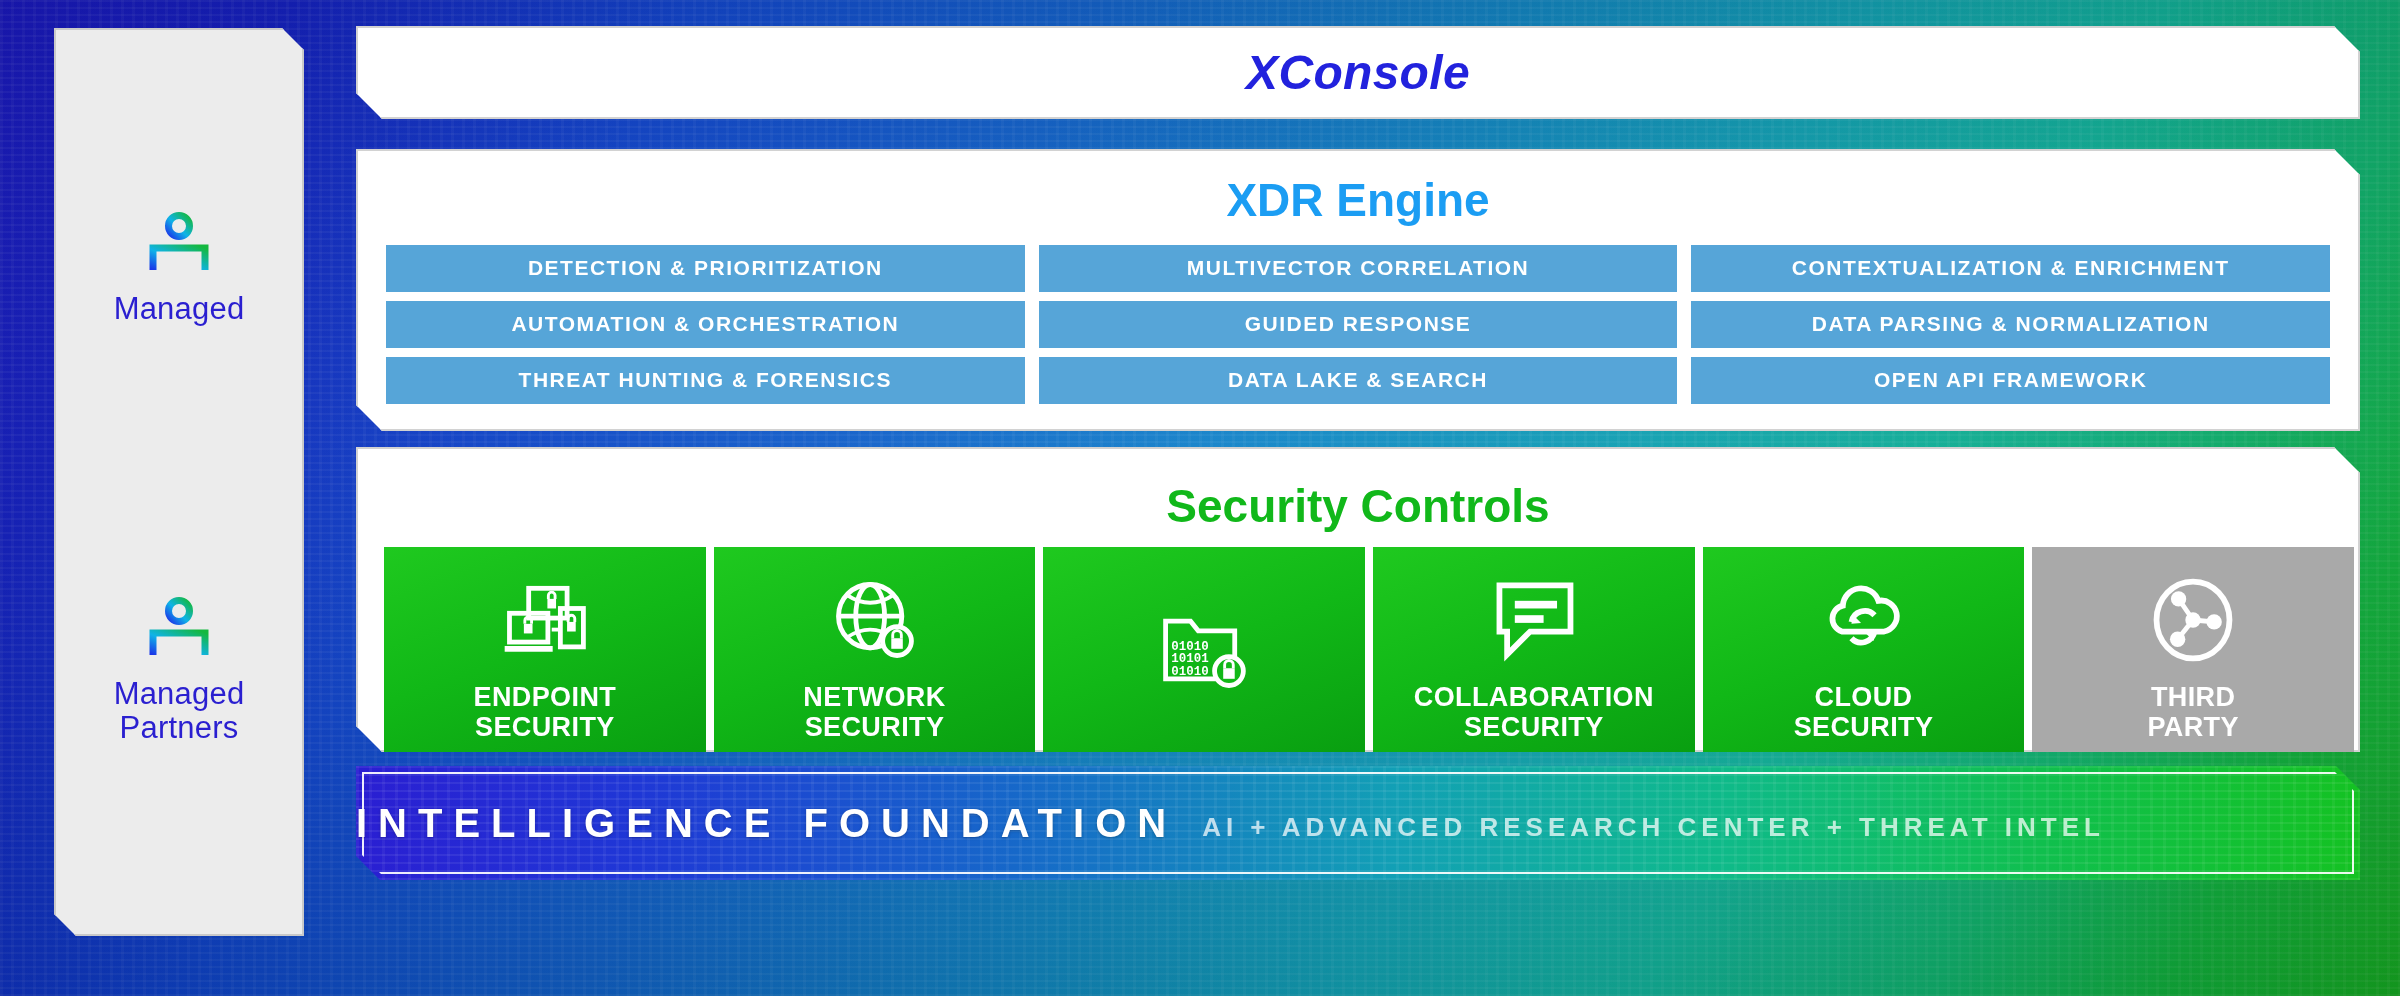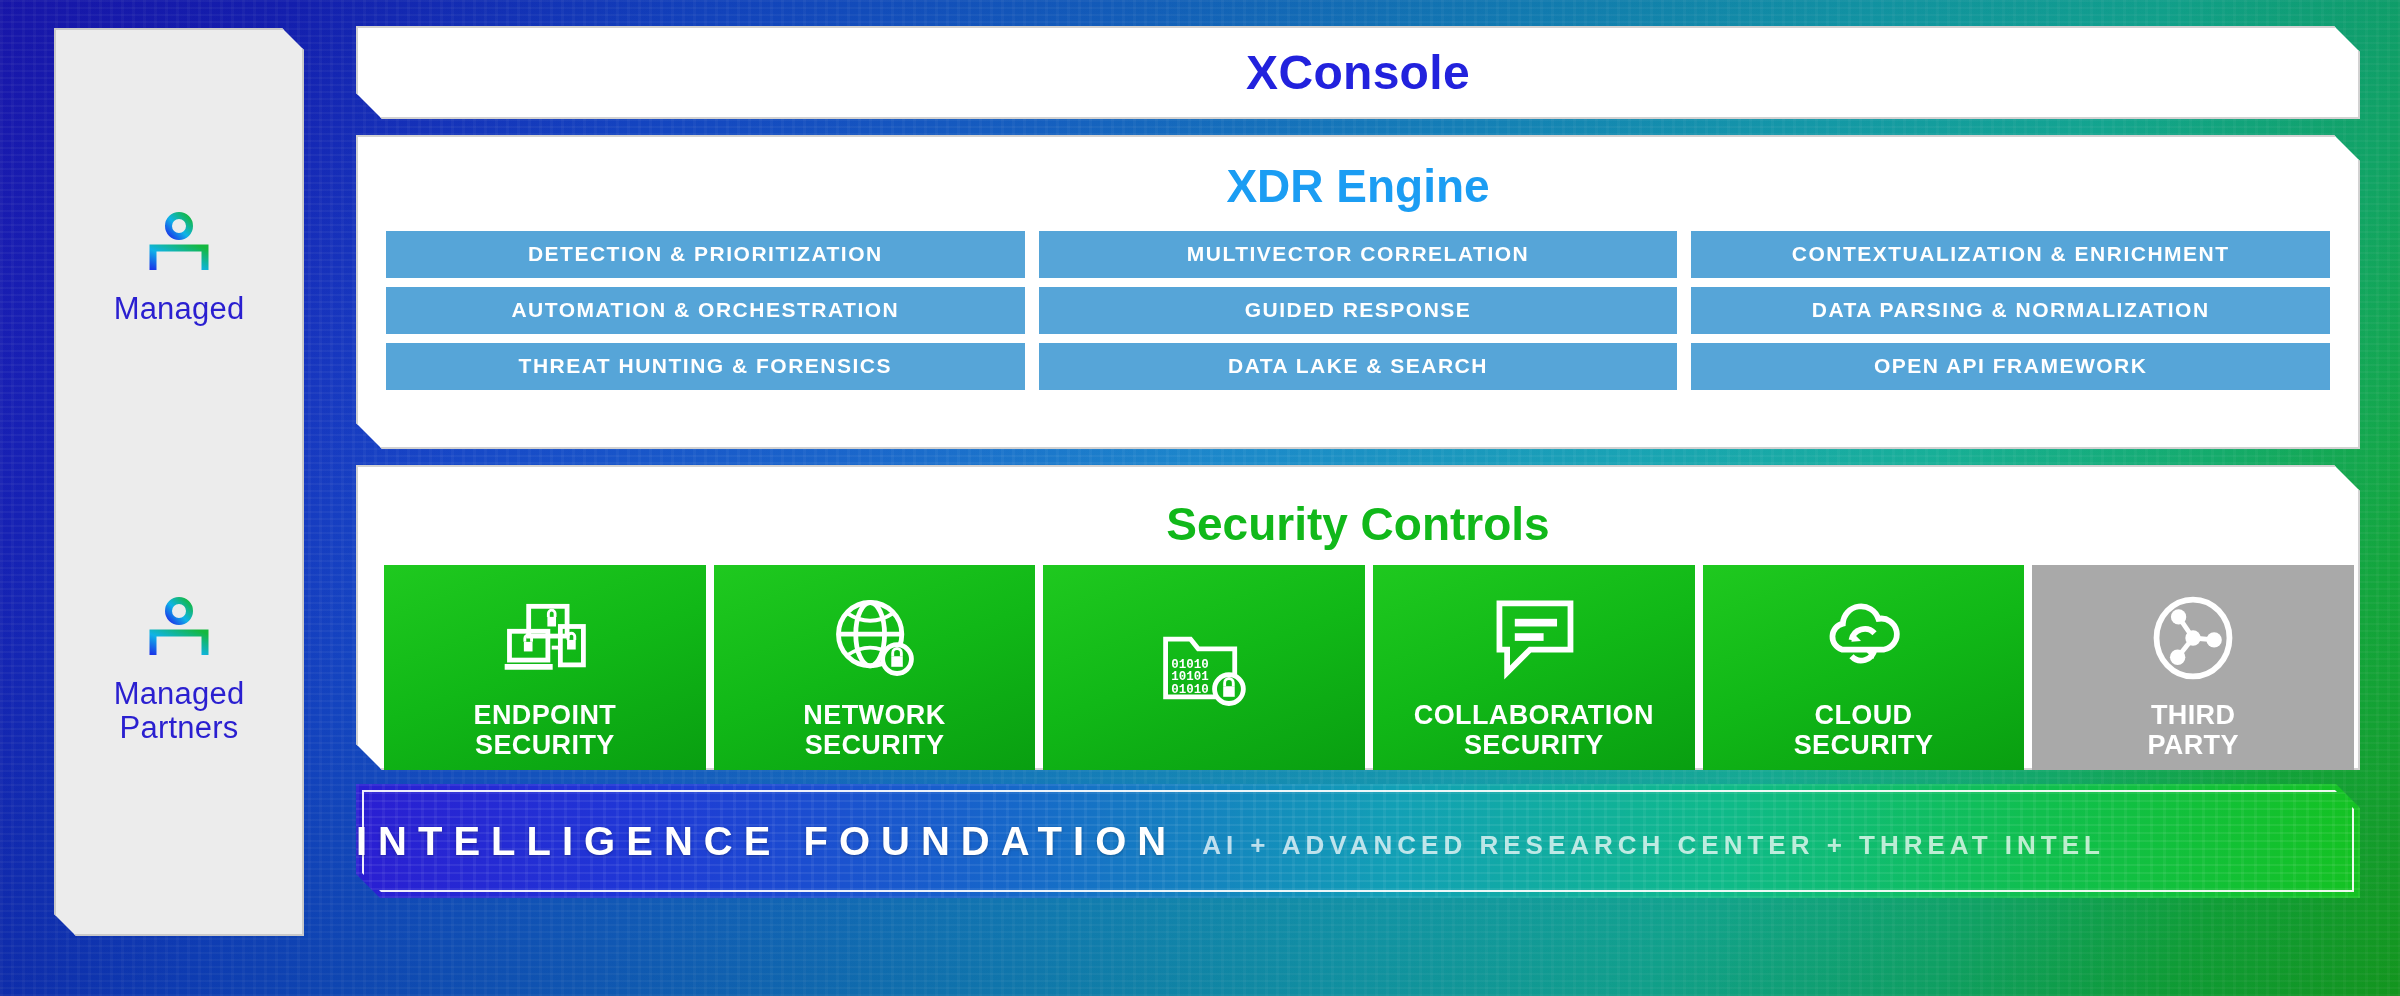--- a/index.html
+++ b/index.html
@@ -62,28 +62,28 @@
     background: #ffffff;
     border: 2px solid #d2d2d2;
     box-shadow: 5px 6px 7px rgba(0,0,0,.26);
     clip-path: polygon(0 0, calc(100% - 26px) 0, 100% 26px, 100% 100%, 26px 100%, 0 calc(100% - 26px));
     position: relative;
   }
 
   
   .panel-console {
     height: 93px;
-    display: flex; align-items: center; justify-content: center;
+    display: flex; align-items: center; justify-content: center; font-style: italic;
   }
   .title-console {
     color: #2222dd; font-size: 48px; font-weight: 700; letter-spacing: .3px;
   }
 
   
-  .panel-xdr { margin-top: 16px; height: 314px; padding: 12px 24px 18px; }
+  .panel-xdr { margin-top: 30px; height: 282px; padding: 12px 24px 18px; }
   .title-xdr {
     color: #1b9df3; font-size: 46px; font-weight: 700;
     text-align: center; margin: 10px 0 18px;
   }
   .cap-grid {
     display: grid;
     grid-template-columns: repeat(3, 1fr);
     gap: 9px 14px;
     padding: 0 4px;
   }

